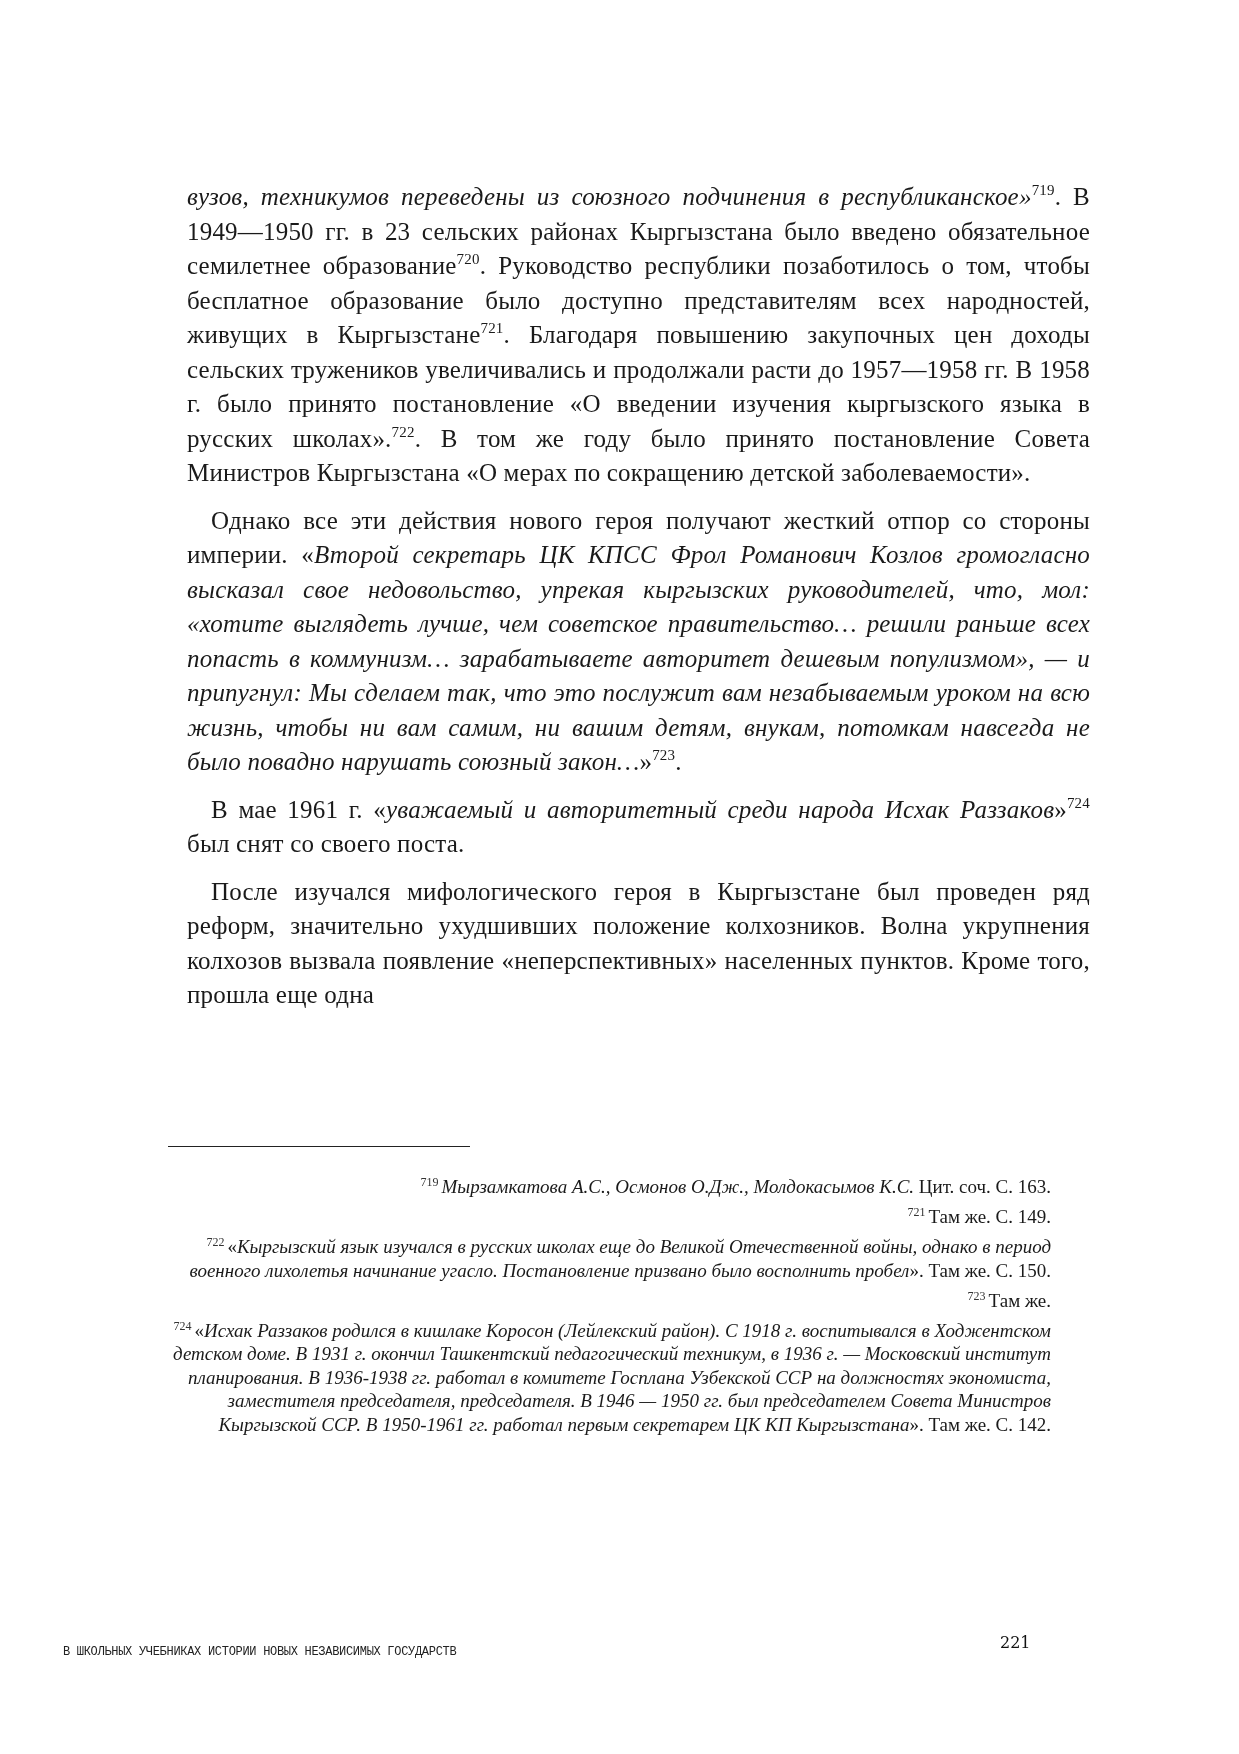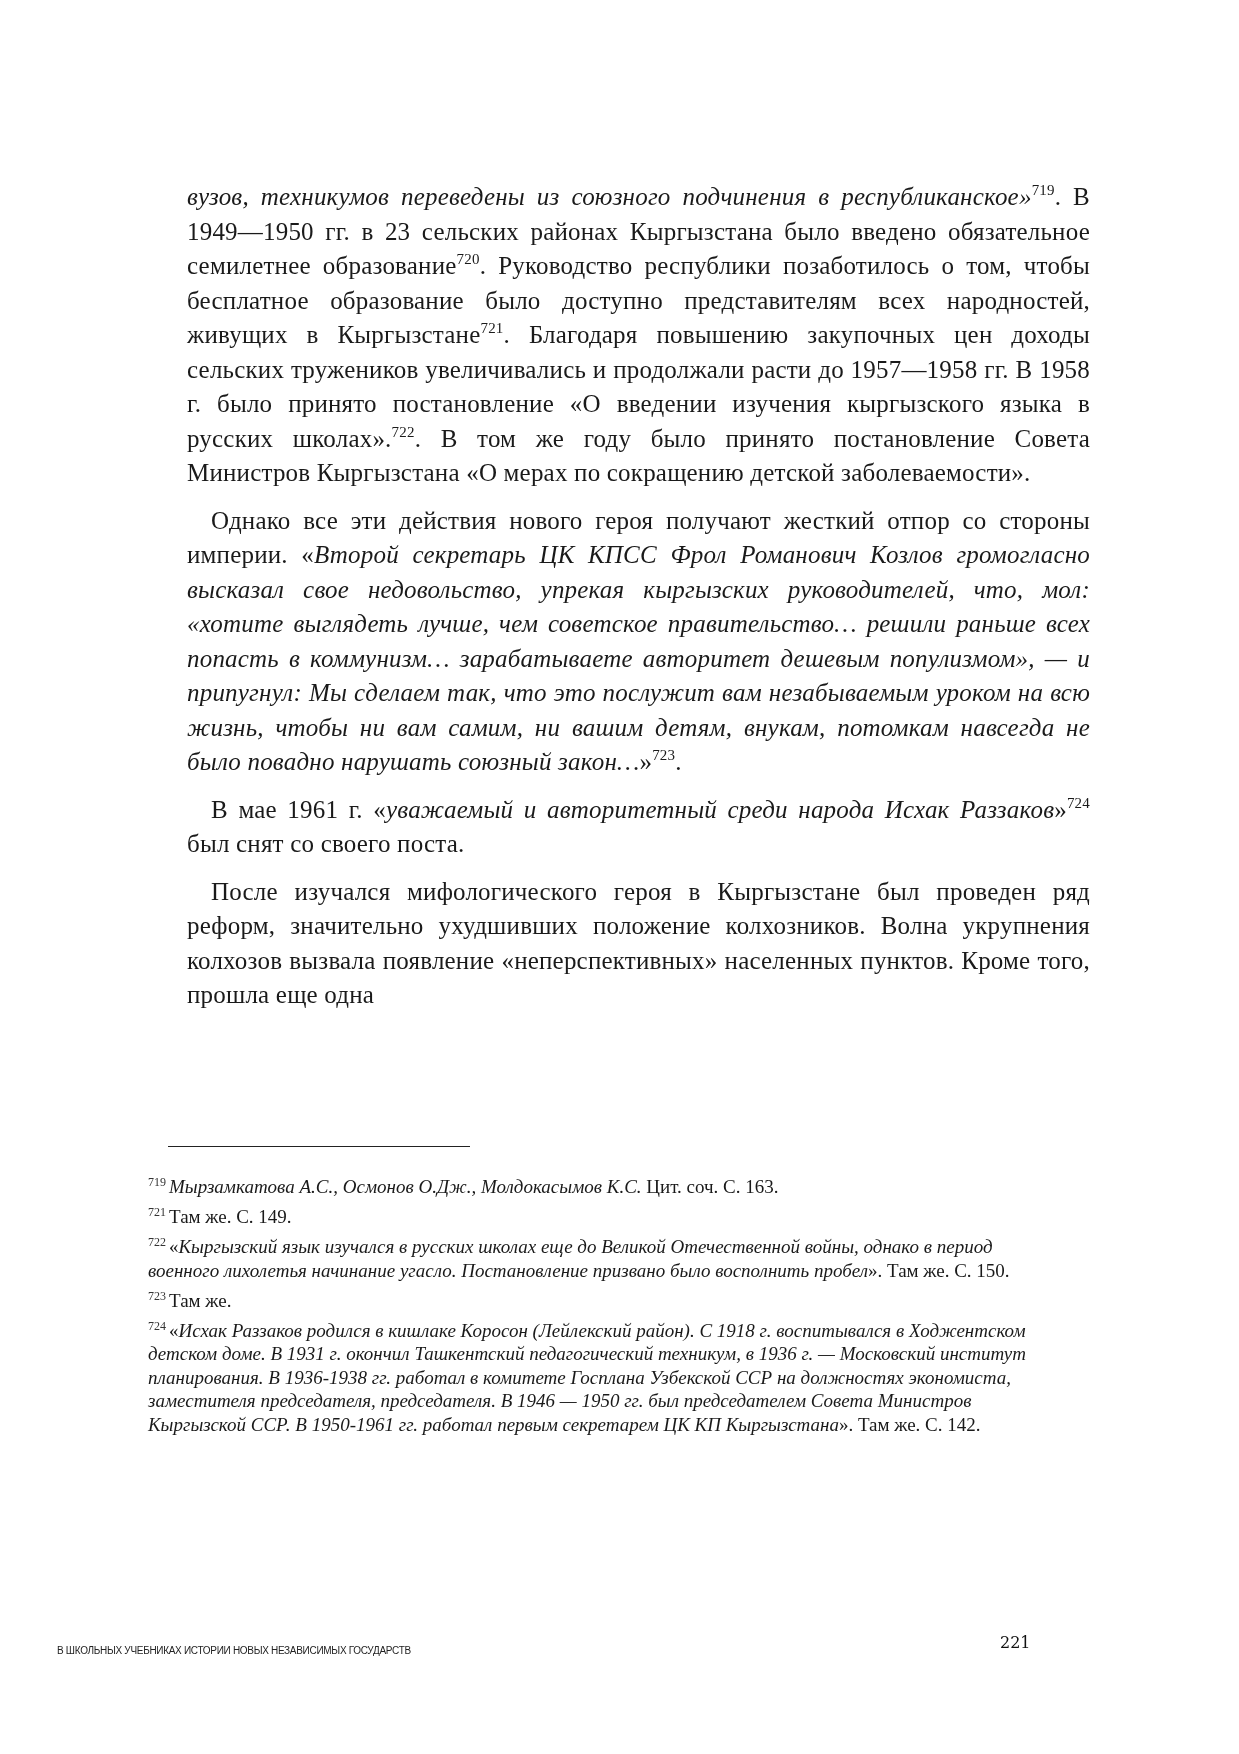--- a/index.html
+++ b/index.html
@@ -56,36 +56,37 @@
       border-top: 1.2px solid #222;
     }
     .footnotes {
       position: absolute;
       left: 148px;
       top: 1175px;
       width: 903px;
       font-family: "Liberation Serif", "DejaVu Serif", serif;
       font-size: 19px;
       line-height: 23.5px;
+      text-align: right;
     }
     .footnotes .fn {
       margin: 0 0 6.5px 0;
     }
     .footnotes sup {
       font-size: 12px;
       vertical-align: 7px;
       margin-right: 3px;
       color: #333;
     }
     .running-footer {
       position: absolute;
-      left: 57px;
+      left: 63px;
       top: 1645px;
-      font-family: Liberation Sans, sans-serif;
-      font-size: 10px;
+      font-family: Liberation Mono, monospace;
+      font-size: 12px;
       letter-spacing: -0.3px;
       color: #222;
       text-transform: uppercase;
     }
     .page-number {
       position: absolute;
       left: 1000px;
       top: 1633px;
       font-family: "DejaVu Serif", serif;
       font-size: 16px;

